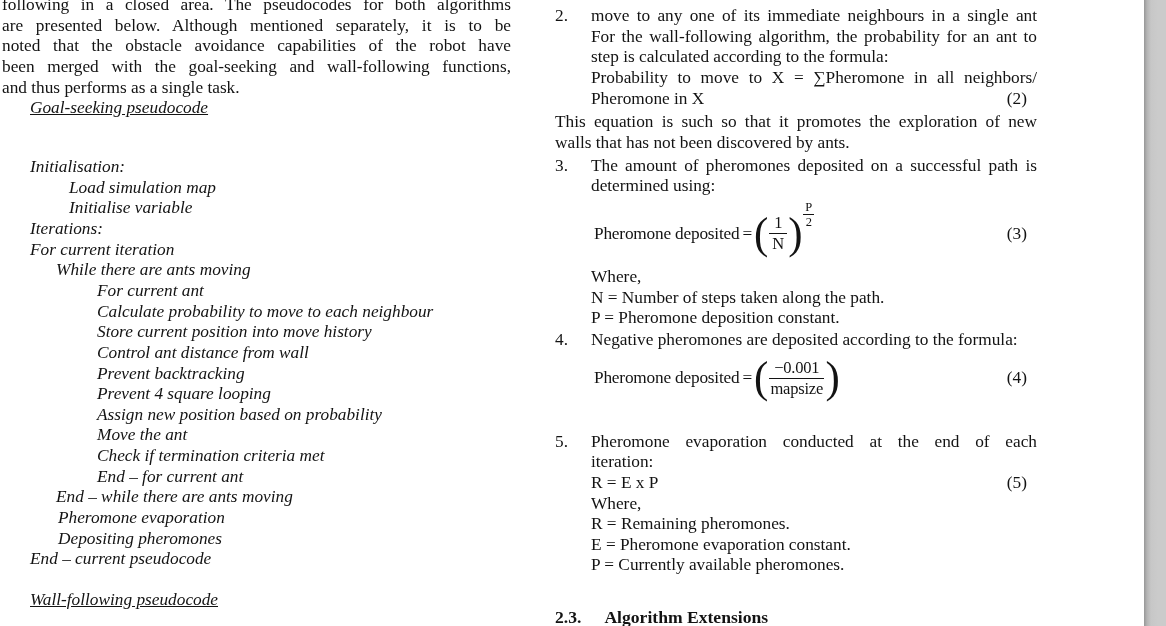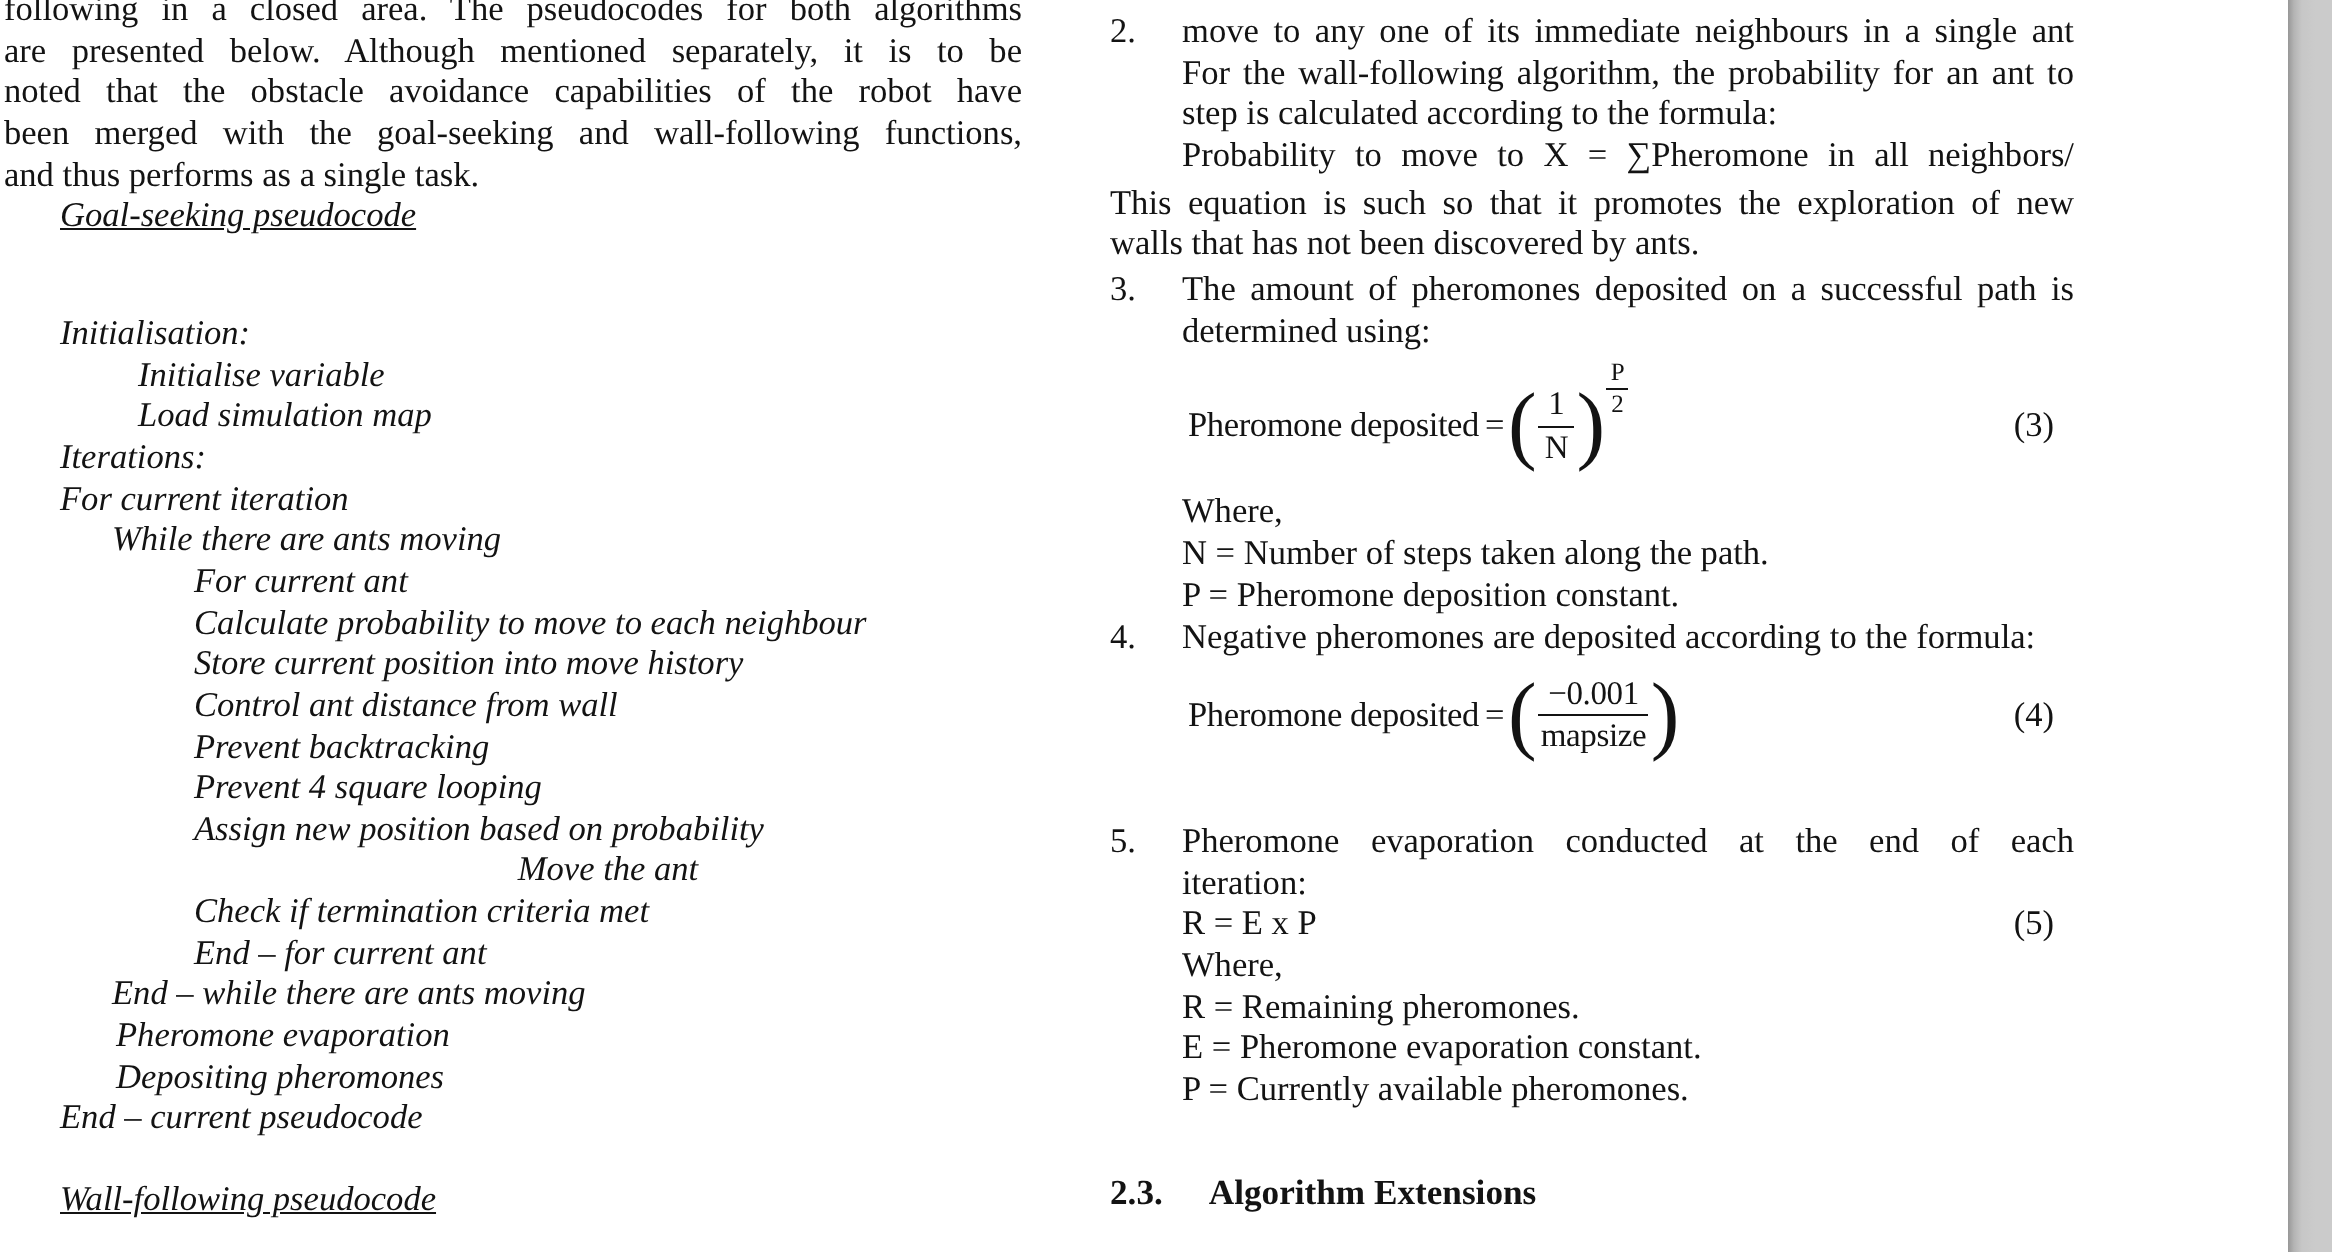--- a/index.html
+++ b/index.html
@@ -70,33 +70,33 @@
       <div class="ln just">are presented below. Although mentioned separately, it is to be</div>
       <div class="ln just">noted that the obstacle avoidance capabilities of the robot have</div>
       <div class="ln just">been merged with the goal-seeking and wall-following functions,</div>
       <div class="ln">and thus performs as a single task.</div>
     </div>
 
   <div class="pcode-heading">Goal-seeking pseudocode</div>
 
   <div class="pseudo-block goal-block">
       <div class="ln" style="padding-left: 28px; margin-top: 38px;">Initialisation:</div>
+      <div class="ln" style="padding-left: 67px;">Load simulation map</div>
       <div class="ln" style="padding-left: 67px;">Initialise variable</div>
-      <div class="ln" style="padding-left: 67px;">Load simulation map</div>
       <div class="ln" style="padding-left: 28px;">Iterations:</div>
       <div class="ln" style="padding-left: 28px;">For current iteration</div>
       <div class="ln" style="padding-left: 54px;">While there are ants moving</div>
       <div class="ln" style="padding-left: 95px;">For current ant</div>
       <div class="ln" style="padding-left: 95px;">Calculate probability to move to each neighbour</div>
       <div class="ln" style="padding-left: 95px;">Store current position into move history</div>
       <div class="ln" style="padding-left: 95px;">Control ant distance from wall</div>
       <div class="ln" style="padding-left: 95px;">Prevent backtracking</div>
       <div class="ln" style="padding-left: 95px;">Prevent 4 square looping</div>
       <div class="ln" style="padding-left: 95px;">Assign new position based on probability</div>
-      <div class="ln" style="padding-left: 95px; text-align: center;">Move the ant</div>
+      <div class="ln" style="padding-left: 95px;">Move the ant</div>
       <div class="ln" style="padding-left: 95px;">Check if termination criteria met</div>
       <div class="ln" style="padding-left: 95px;">End – for current ant</div>
       <div class="ln" style="padding-left: 54px;">End – while there are ants moving</div>
       <div class="ln" style="padding-left: 56px;">Pheromone evaporation</div>
       <div class="ln" style="padding-left: 56px;">Depositing pheromones</div>
       <div class="ln" style="padding-left: 28px;">End – current pseudocode</div>
     </div>
 
   <div class="pcode-heading wall-heading">Wall-following pseudocode</div>
 
@@ -108,20 +108,24 @@
 <div class="col col-right">
 
   <div class="item item2">
     <span class="num">2.</span>
     <div>
         <div class="ln just">move to any one of its immediate neighbours in a single ant</div>
         <div class="ln just">For the wall-following algorithm, the probability for an ant to</div>
         <div class="ln">step is calculated according to the formula:</div>
         <div class="ln just">Probability to move to X = ∑Pheromone in all neighbors/</div>
       </div>
+    <div class="eqline">
+      <span>Pheromone in X</span>
+      <span class="eqnum">(2)</span>
+    </div>
   </div>
 
   <div class="para2">
       <div class="ln just">This equation is such so that it promotes the exploration of new</div>
       <div class="ln">walls that has not been discovered by ants.</div>
     </div>
 
   <div class="item item3">
     <span class="num">3.</span>
     <div>

